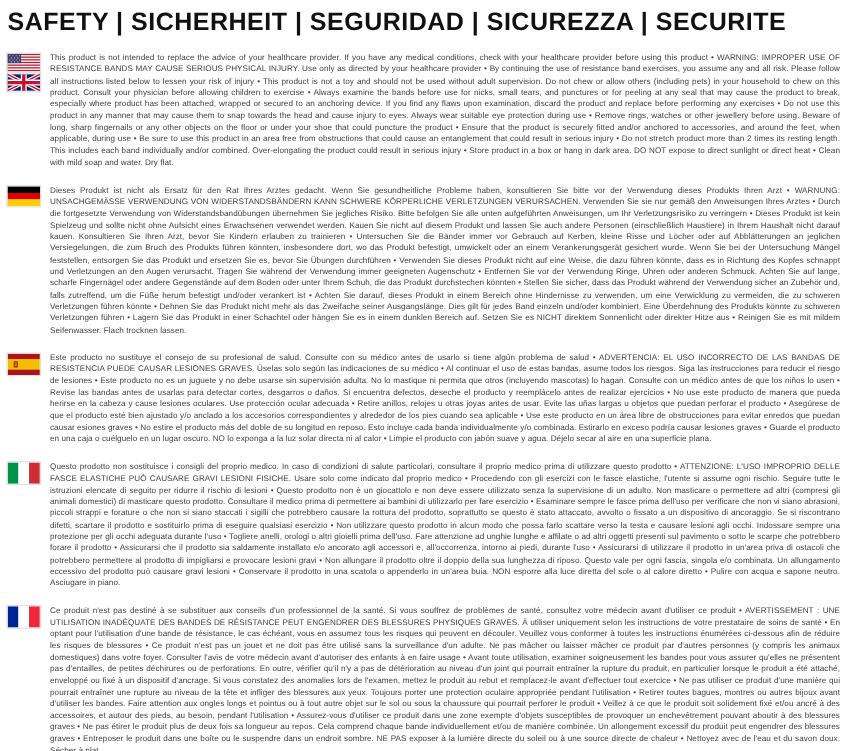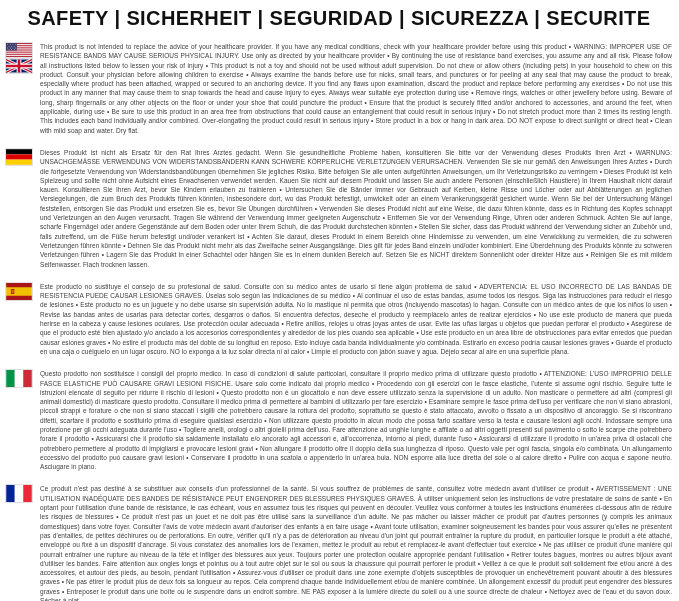--- a/index.html
+++ b/index.html
@@ -10,21 +10,21 @@
     padding: 5px 7px 0 6px;
     overflow: hidden;
     font-family: "Liberation Sans", sans-serif;
   }
   .title {
     margin: 2px 0 12px 0;
     font-size: 20px;
     font-weight: bold;
     letter-spacing: 0.4px;
     color: #111111;
-    text-align: center;
+    text-align: left;
     white-space: nowrap;
   }
   .lang-section {
     display: flex;
     align-items: flex-start;
     gap: 7px;
     margin-bottom: 13px;
   }
   .flag-col {
     flex: 0 0 27px;

